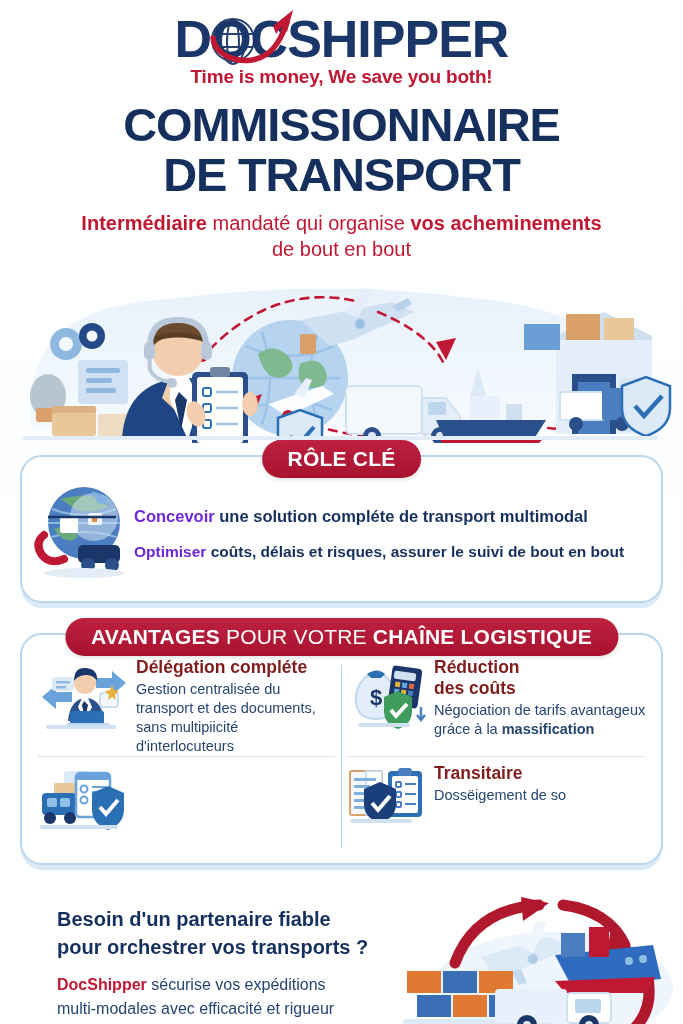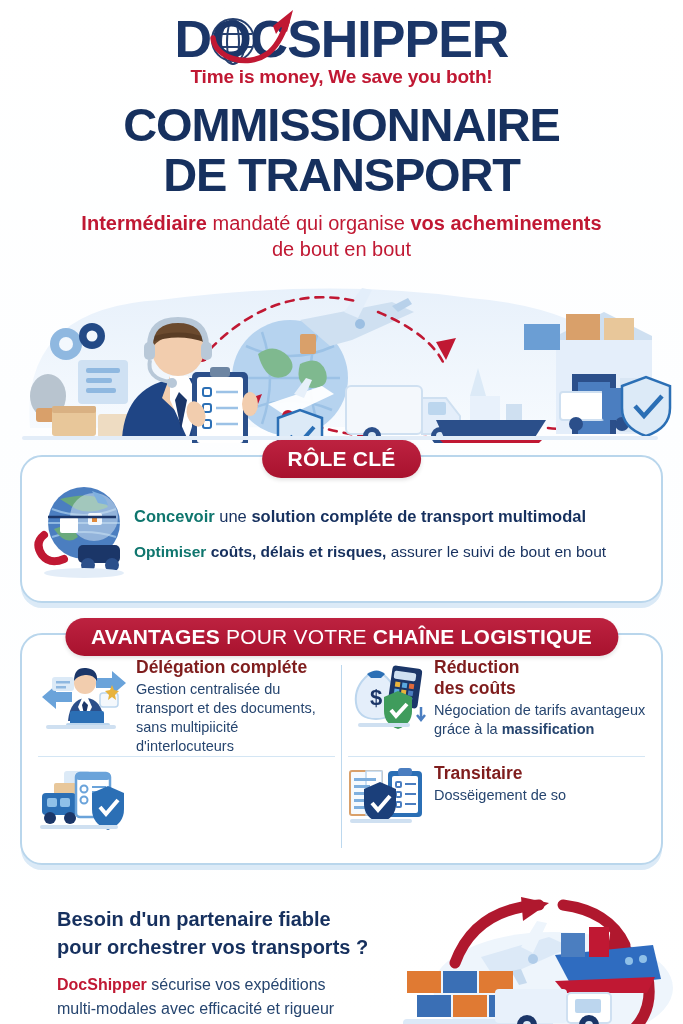--- a/index.html
+++ b/index.html
@@ -80,23 +80,23 @@
   
   #role-card { margin-top: 12px; height: 148px; }
   .role-body { display: flex; align-items: center; height: 100%; padding: 0 14px 0 8px; }
   .role-icon { width: 104px; flex: 0 0 104px; }
   .role-lines { flex: 1; padding-top: 10px; }
   .role-line {
     color: #16305e; font-size: 16.5px; line-height: 19px;
     margin-bottom: 16px; white-space: nowrap;
   }
   .role-line:last-child { margin-bottom: 0; }
-  .role-line .verb { color: #0f766e; font-weight: bold; }
+  .role-line .verb { color: #6d28d9; font-weight: bold; }
   .role-line b { font-weight: bold; }
-  .role-line .reg { font-weight: normal; text-align: right; }
+  .role-line .reg { font-weight: bold; text-align: right; }
   .role-line.small { font-size: 15.5px; }
 
   
   #adv-card { margin-top: 30px; height: 232px; }
   .adv-grid { display: grid; grid-template-columns: 1fr 1px 1fr; height: 100%; padding: 16px 10px 10px 10px; }
   .adv-col { display: grid; grid-template-rows: 1fr 1px 1fr; }
   .adv-vline { background: #bcd8ee; margin: 14px 0; }
   .adv-hline { background: #d4e6f4; margin: 0 6px; }
   .adv-cell { display: flex; align-items: flex-start; gap: 6px; padding: 6px 4px 0 6px; }
   .adv-ico { flex: 0 0 92px; width: 92px; padding-top: 4px; }

